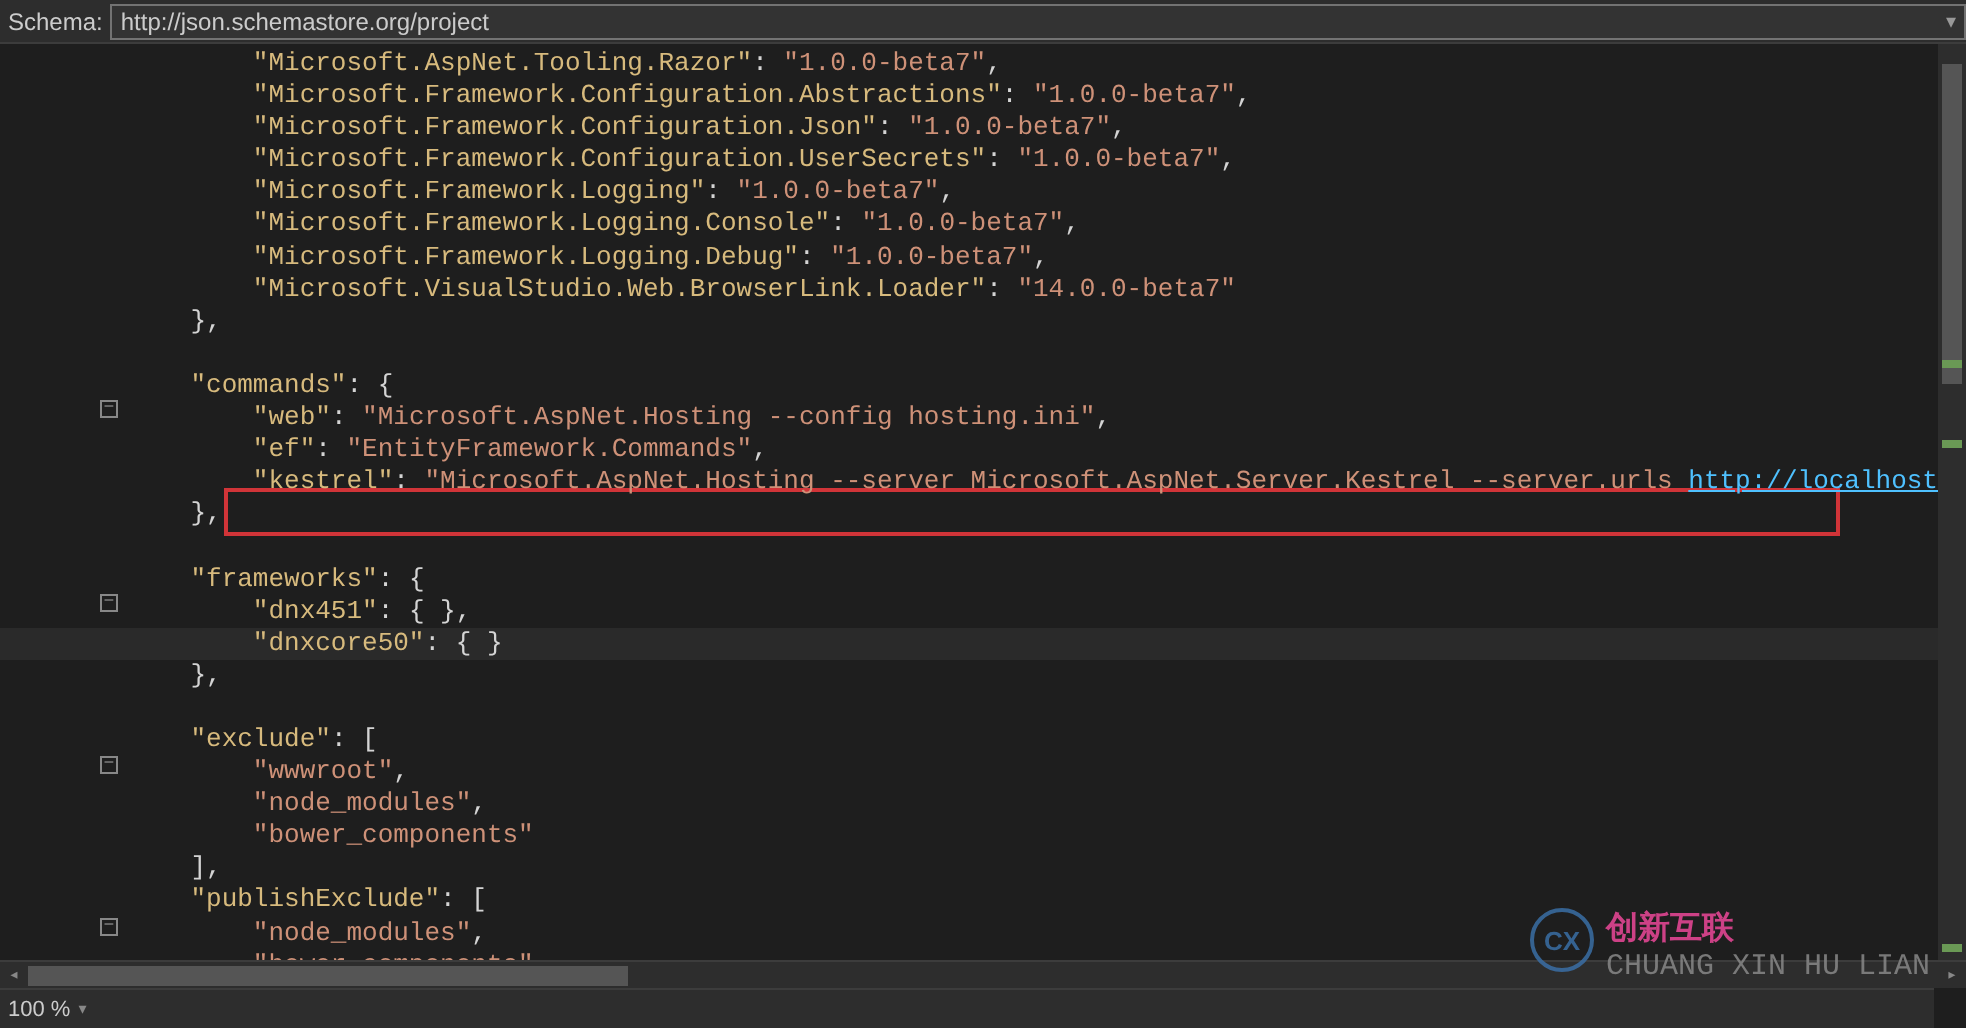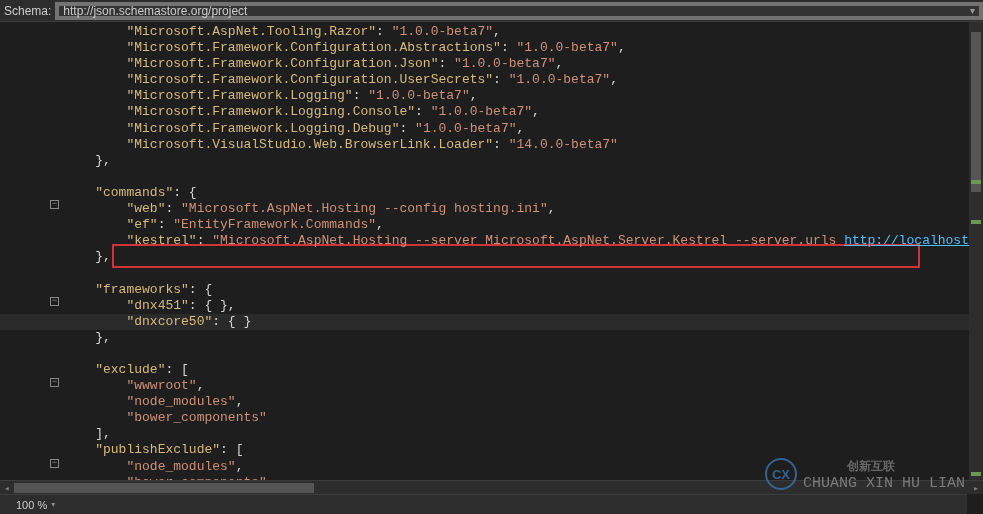--- a/index.html
+++ b/index.html
@@ -19,21 +19,21 @@
   border-bottom: 1px solid #3c3c3c;
   padding-left: 4px;
   font-family: "Segoe UI", Tahoma, sans-serif;
   font-size: 12px;
   color: #cccccc;
 }
 .schema-label { margin-right: 4px; }
 .schema-dropdown {
   flex: 1;
   background: #333333;
-  border: 4px solid #737373;
+  border: 1px solid #737373;
   height: 18px;
   display: flex;
   align-items: center;
   padding: 0 4px;
   color: #cccccc;
   position: relative;
 }
 .schema-dropdown .chev { position: absolute; right: 4px; font-size: 10px; color: #999; }
 .editor {
   position: relative;
@@ -107,21 +107,21 @@
   display: flex; align-items: center; justify-content: center;
   color: #888; font-size: 9px;
 }
 .status {
   position: absolute;
   bottom: 0; left: 0; right: 16px;
   height: 20px;
   background: #2d2d2d;
   border-top: 1px solid #3c3c3c;
   display: flex; align-items: center;
-  padding-left: 16px;
+  padding-left: 4px;
   font-family: "Segoe UI", Tahoma, sans-serif;
   font-size: 11px;
   color: #cccccc;
 }
 .status .chev { font-size: 8px; color: #888; margin-left: 4px; }
 .vscroll {
   position: absolute;
   top: 22px; bottom: 34px; right: 0;
   width: 14px;
   background: #2d2d2d;
@@ -147,24 +147,23 @@
 .watermark .logo {
   width: 32px; height: 32px;
   border: 2px solid #3a6ea5;
   border-radius: 50%;
   display: flex; align-items: center; justify-content: center;
   color: #3a6ea5; font-weight: bold;
   font-family: sans-serif;
 }
 .watermark .txt {
   font-family: "Microsoft YaHei", sans-serif;
-  font-size: 12px;
-  color: #737373;
+  font-size: 16px;
+  color: #ec4899;
   font-weight: bold;
-  margin-left: 44px;
 }
 .watermark .sub {
   font-size: 15px;
   color: #888;
   display: block;
 }
 </style>
 </head>
 <body>
 

